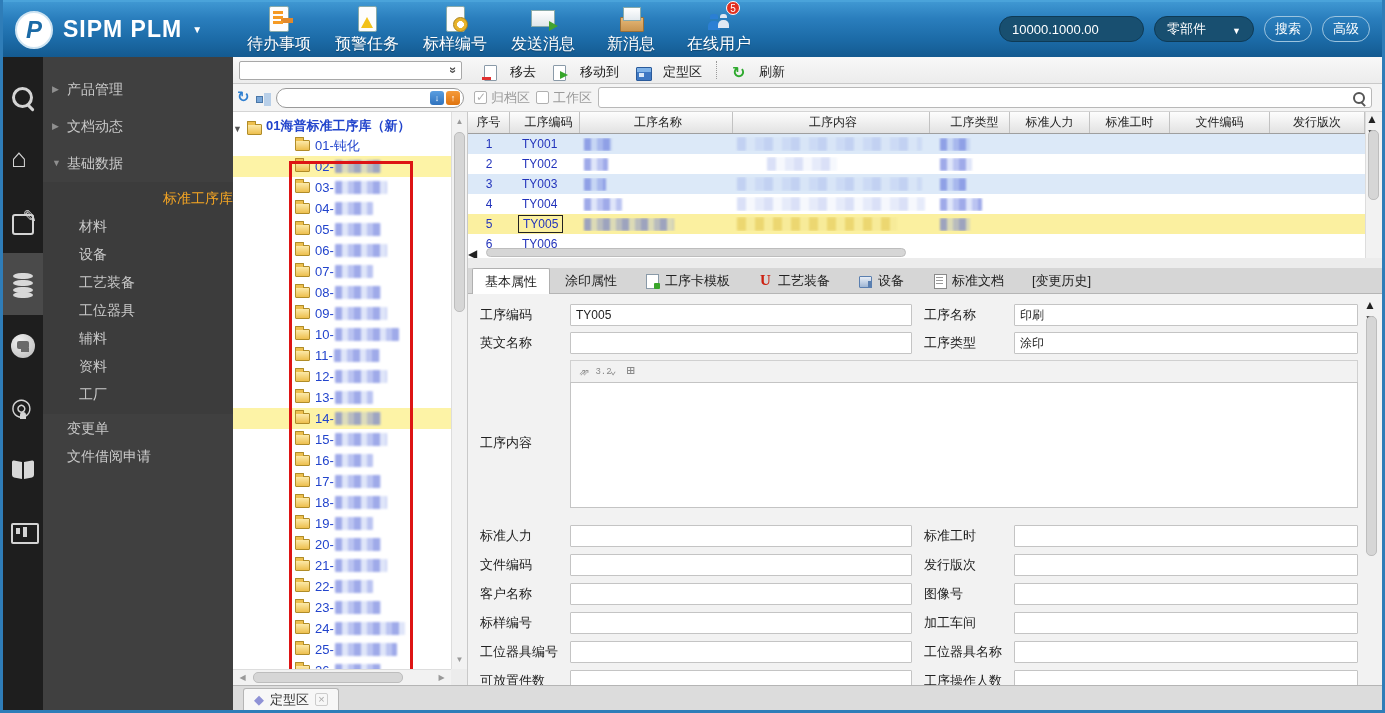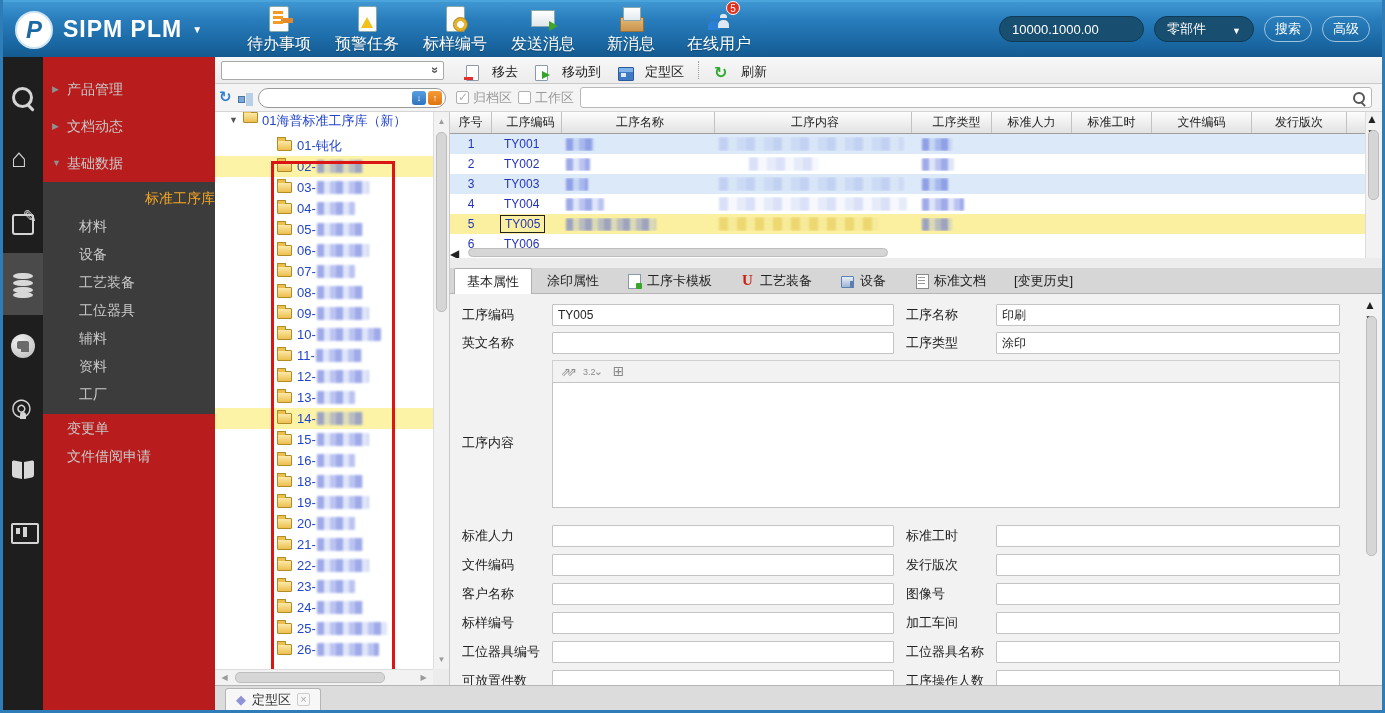--- a/index.html
+++ b/index.html
@@ -56,21 +56,21 @@
   .r-ic[data-ic="chat-icon"]::before { content:""; position:absolute; left:1px; top:1px; width:24px; height:24px; background:radial-gradient(circle at 35% 30%, #f0f0f0, #b8b8b8); border-radius:50%; }
   .r-ic[data-ic="chat-icon"]::after { content:""; position:absolute; left:7px; top:8px; width:12px; height:8px; background:#6a6a6a; border-radius:2px; box-shadow:2px 5px 0 -2px #6a6a6a; }
   .r-ic[data-ic="broadcast-icon"]::before { content:"◎"; font-size:24px; line-height:24px; position:absolute; left:1px; top:0; }
   .r-ic[data-ic="broadcast-icon"]::after { content:""; position:absolute; left:10px; bottom:2px; width:6px; height:7px; background:#d4d4d4; border-radius:3px 3px 0 0; }
   .r-ic[data-ic="book-icon"]::before { content:""; position:absolute; left:2px; top:4px; width:10px; height:17px; background:#d8d8d8; transform:skewY(10deg); border-radius:2px 0 0 2px; }
   .r-ic[data-ic="book-icon"]::after { content:""; position:absolute; right:2px; top:4px; width:10px; height:17px; background:#d8d8d8; transform:skewY(-10deg); border-radius:0 2px 2px 0; }
   .r-ic[data-ic="idcard-icon"]::before { content:""; position:absolute; left:1px; top:4px; width:24px; height:17px; border:2px solid #d4d4d4; border-radius:2px; }
   .r-ic[data-ic="idcard-icon"]::after { content:""; position:absolute; left:6px; top:9px; width:4px; height:6px; background:#d4d4d4; box-shadow:7px -1px 0 #d4d4d4, 7px 3px 0 #d4d4d4; }
 
   
-  .nav { width:172px; flex:none; background:#b91c1c; color:#c9c9c9; font-size:14px; padding-top:14px; overflow:hidden; }
+  .nav { width:190px; flex:none; background:#404040; color:#c9c9c9; font-size:14px; padding-top:14px; overflow:hidden; }
   .nav-group { height:37px; line-height:37px; padding-left:24px; position:relative; cursor:pointer; white-space:nowrap; }
   .nav-group::before { content:"▶"; position:absolute; left:9px; font-size:9px; color:#8f8f8f; }
   .nav-group[data-state="expanded"]::before { content:"▼"; }
   .nav-sub { background:#3c3c3c; padding:2px 0 6px; }
   .nav-sub-item { height:28px; line-height:28px; padding-left:36px; cursor:pointer; white-space:nowrap; }
   .nav-sub-item[data-sel="true"] { color:#f6a623;text-align:right; }
   .nav-bottom-item { height:28px; line-height:28px; padding-left:24px; cursor:pointer; white-space:nowrap; }
 
   
   .main { flex:1; display:flex; flex-direction:column; overflow:hidden; background:#f0f0f0; }
@@ -115,21 +115,21 @@
   .mag-ic { width:16px; height:16px; position:relative; margin-right:4px; cursor:pointer; flex:none; }
   .mag-ic::before { content:""; position:absolute; left:2px; top:2px; width:8px; height:8px; border:2px solid #555; border-radius:50%; }
   .mag-ic::after { content:""; position:absolute; right:1px; bottom:1px; width:6px; height:2px; background:#555; transform:rotate(45deg); }
 
   
   .content { flex:1; display:flex; overflow:hidden; }
 
   
   .tree-panel { width:235px; flex:none; background:#fff; border-right:1px solid #c9c9c9; position:relative; overflow:hidden; }
   .tree-viewport { position:absolute; left:0; top:0; right:16px; bottom:16px; overflow:hidden; }
-  .tree-root { height:23px; display:flex; align-items:flex-start; padding-left:14px; cursor:pointer; white-space:nowrap; }
+  .tree-root { height:23px; display:flex; align-items:flex-end; cursor:pointer; white-space:nowrap;font-weight:bold; }
   .tree-root .exp::before { content:"▼"; font-size:9px; color:#555; margin-right:5px; }
   .tree-root .t-label { color:#2244cc; font-size:13px; margin-left:4px; }
   .folder { width:15px; height:11px; background:linear-gradient(#fce9a8,#edbf4e); border:1px solid #b08c28; border-radius:1px; position:relative; display:inline-block; flex:none; }
   .folder::before { content:""; position:absolute; top:-4px; left:-1px; width:7px; height:3px; background:#edbf4e; border:1px solid #b08c28; border-bottom:none; border-radius:1px 1px 0 0; }
   .tree-items { position:relative; }
   .tree-item { height:21px; display:flex; align-items:center; padding-left:62px; cursor:pointer; white-space:nowrap; }
   .tree-item[data-hl="true"] { background:#fdf3a6; }
   .tree-item .t-prefix { color:#2244cc; font-size:13px; margin-left:5px; }
   .tree-item .t-name { color:#2244cc; font-size:13px; }
   .tree-item .t-blur { height:13px; border-radius:1px; margin-left:1px; background:repeating-linear-gradient(90deg, rgba(80,100,215,.55) 0 7px, rgba(150,170,235,.30) 7px 13px, rgba(105,125,225,.45) 13px 19px); filter:blur(1px); }
@@ -199,21 +199,21 @@
   
   .form { flex:1; background:#f2f2f2; position:relative; overflow:hidden; padding-top:8px; }
   .form-inner { position:absolute; left:0; top:0; right:20px; bottom:0; }
   .f-row { position:absolute; height:22px; display:flex; align-items:center; }
   .f-label { font-size:13px; color:#222; white-space:nowrap; }
   .f-input { height:22px; background:#fff; border:1px solid #c4c4c4; border-radius:1px; font-size:12px; padding:0 5px; outline:none; color:#222; }
   .lbl-l { position:absolute; left:12px; } .inp-l { position:absolute; left:102px; width:342px; }
   .lbl-r { position:absolute; left:456px; } .inp-r { position:absolute; left:546px; width:344px; }
   .content-group { position:absolute; left:102px; top:66px; width:788px; }
   .cg-toolbar { height:22px; border:1px solid #d0d0d0; border-bottom:none; background:#f2f2f2; display:flex; align-items:center; gap:10px; padding-left:8px; color:#8a8a8a; }
-  .cg-ic { font-size:12px; cursor:pointer; line-height:14px; }
+  .cg-ic { font-size:12px; cursor:pointer; line-height:14px;font-family:Liberation Mono, monospace; }
   .cg-ic[data-ic="arrows-icon"]::before { content:"⇗⇗"; letter-spacing:-4px; }
   .cg-ic[data-ic="decimal-icon"] { font-size:9px; }
   .cg-ic[data-ic="decimal-icon"]::after { content:"⌄"; font-size:11px; margin-left:-2px; }
   .cg-ic[data-ic="table-icon"]::before { content:"⊞"; font-size:14px; }
   .cg-textarea { width:100%; height:126px; background:#fff; border:1px solid #c4c4c4; resize:none; outline:none; font-size:12px; padding:4px; display:block; }
   .content-label { position:absolute; left:12px; top:140px; font-size:13px; color:#222; }
   .form-vscroll { position:absolute; top:4px; right:2px; width:16px; bottom:4px; background:#f2f2f2; }
   .form-vscroll .vthumb { top:18px; height:240px; }
 
   
@@ -523,20 +523,26 @@
                   <span class="t-blur"></span>
                 </div>
 
                 <div class="tree-item" data-hl="false" data-red="true">
                   <span class="folder"></span>
                   <span class="t-prefix">16-</span>
 
                   <span class="t-blur"></span>
                 </div>
 
+                <div class="tree-item" data-hl="false" data-red="true">
+                  <span class="folder"></span>
+                  <span class="t-prefix">17-</span>
+
+                  <span class="t-blur"></span>
+                </div>
 
                 <div class="tree-item" data-hl="false" data-red="true">
                   <span class="folder"></span>
                   <span class="t-prefix">18-</span>
 
                   <span class="t-blur"></span>
                 </div>
 
                 <div class="tree-item" data-hl="false" data-red="true">
                   <span class="folder"></span>

